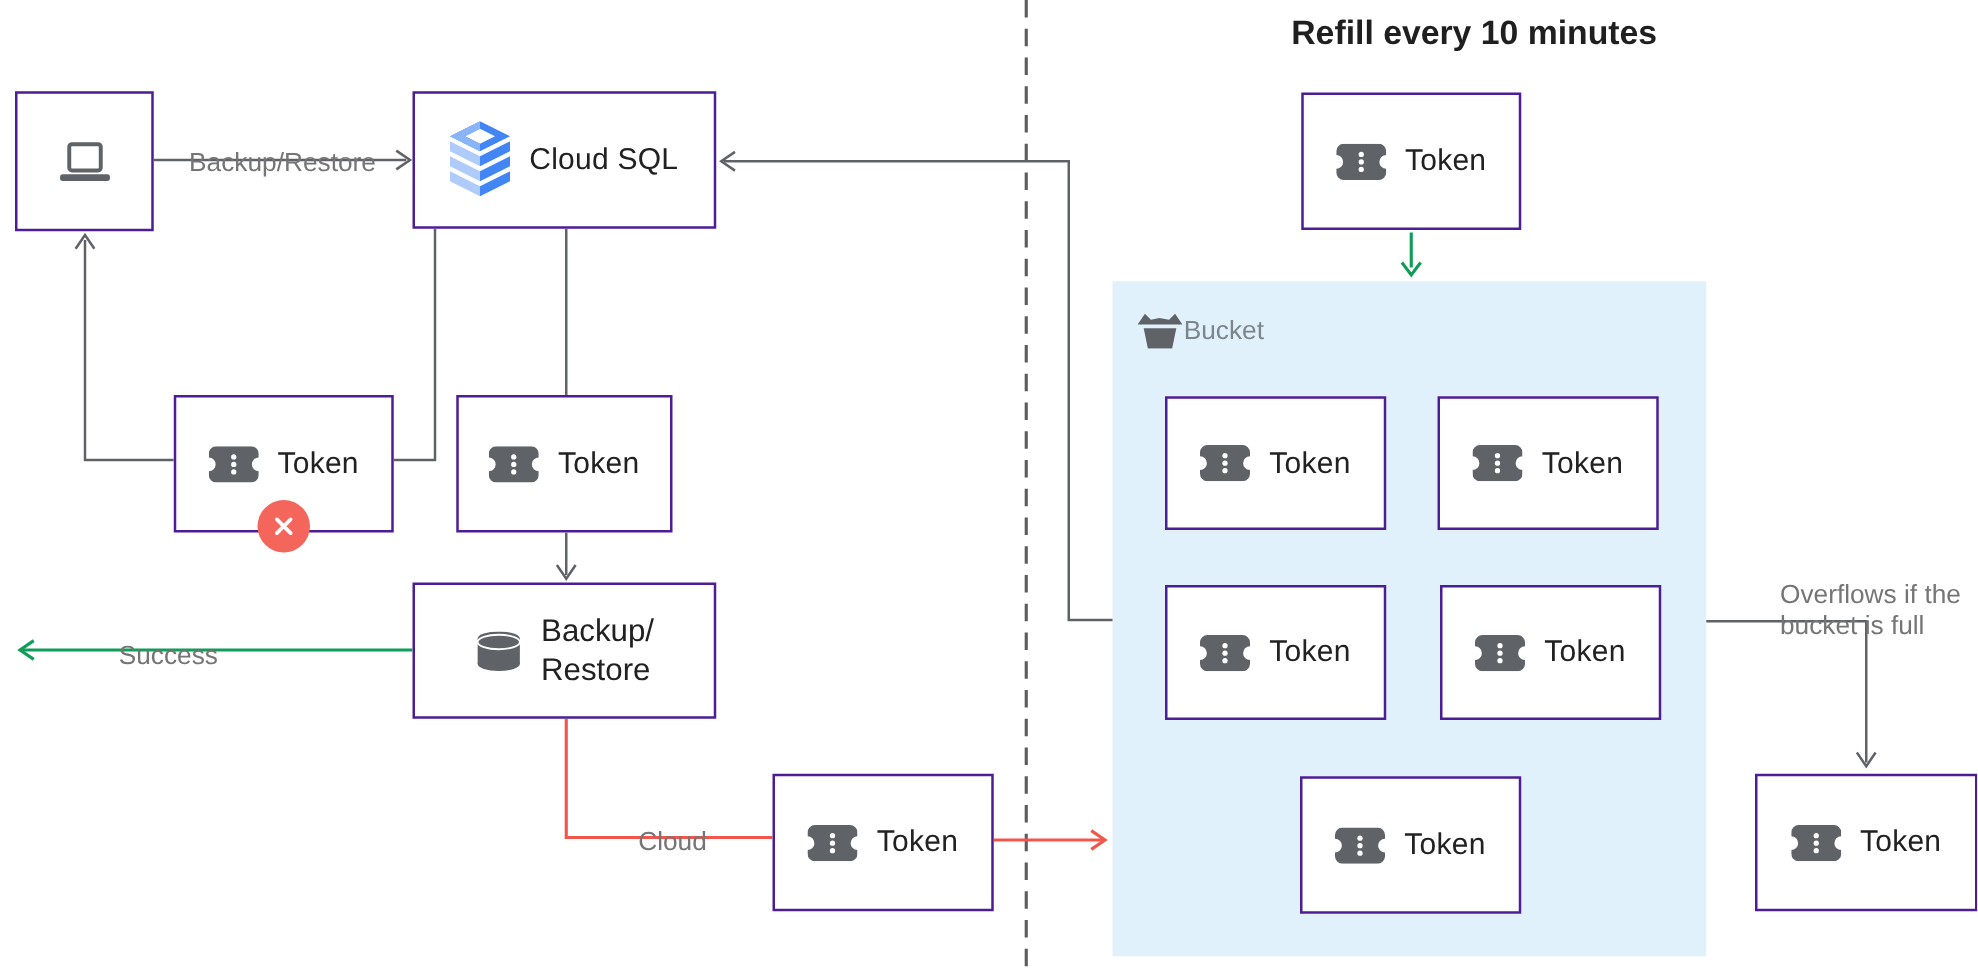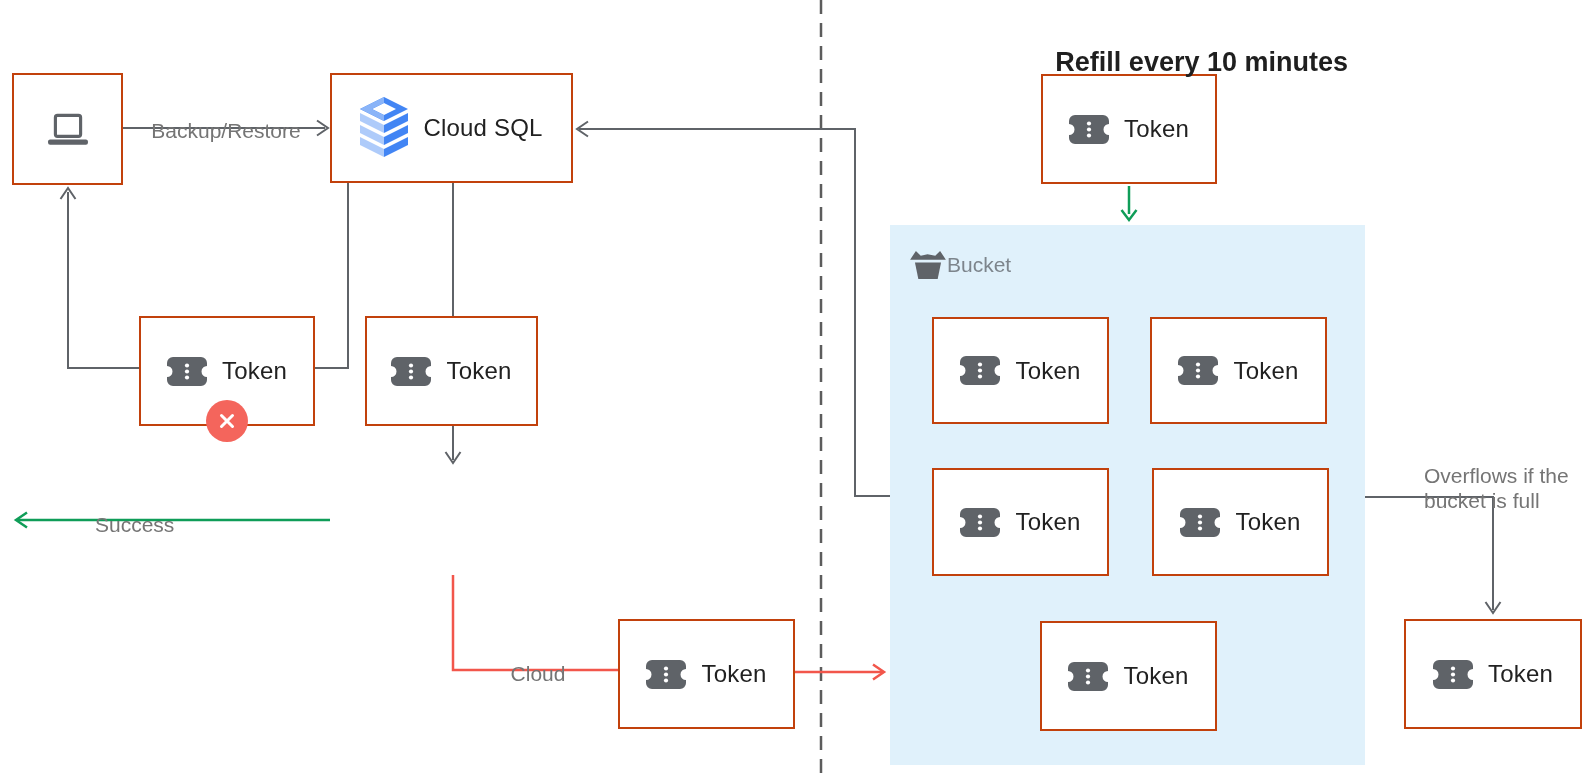--- a/index.html
+++ b/index.html
@@ -6,31 +6,31 @@
   .canvas{
     position:relative;width:1582px;height:774px;overflow:hidden;background:#ffffff;
     font-family:"Liberation Sans","DejaVu Sans",sans-serif;color:#212121;
   }
   .overlay{position:absolute;left:0;top:0;z-index:2;}
   .bucket-bg{
     position:absolute;left:890px;top:225px;width:475px;height:540px;
     background:#e0f1fb;z-index:1;
   }
   .box{
-    position:absolute;background:#ffffff;border:2px solid #c2410c;
+    position:absolute;background:#ffffff;border:2px solid #4c1d95;
     display:flex;align-items:center;justify-content:center;gap:15px;
     box-sizing:border-box;z-index:3;
   }
   .box .lbl{font-size:24px;color:#212121;letter-spacing:.2px;}
   .cloudsql-lbl{font-size:25px;}
   .br-text{font-size:25px;line-height:31px;text-align:left;}
   .edge-label{position:absolute;font-size:21px;color:#757575;z-index:4;margin-top:28px;}
   .title{
-    position:absolute;left:988px;top:11px;width:360px;text-align:right;
-    font-size:27px;font-weight:700;color:#1f1f1f;z-index:4;margin-top:36px;
+    position:absolute;left:1033px;top:11px;width:360px;text-align:left;
+    font-size:27px;font-weight:700;color:#1f1f1f;z-index:4;
   }
   .bucket-header{
     position:absolute;left:910px;top:250px;display:flex;align-items:center;gap:1px;
     z-index:3;
   }
   .bucket-header .lbl{font-size:21px;color:#7d858c;}
   .err-badge{
     position:absolute;left:206px;top:400px;width:42px;height:42px;border-radius:50%;
     background:#f4655c;display:flex;align-items:center;justify-content:center;z-index:5;
   }
@@ -148,20 +148,31 @@
 
   <div class="box" style="left:365px;top:316px;width:173px;height:110px;">
     <span class="iconbox">
       <svg width="40" height="29">
           <use href="#icon-token"></use>
         </svg>
     </span>
     <span class="lbl">Token</span>
   </div>
 
+  <div class="box" style="left:330px;top:466px;width:243px;height:109px;">
+    <span class="iconbox">
+      <svg width="38" height="32">
+          <use href="#icon-db"></use>
+        </svg>
+    </span>
+    <span class="br-text">
+      <div>Backup/</div>
+      <div>Restore</div>
+    </span>
+  </div>
 
   <div class="box" style="left:618px;top:619px;width:177px;height:110px;">
     <span class="iconbox">
       <svg width="40" height="29">
           <use href="#icon-token"></use>
         </svg>
     </span>
     <span class="lbl">Token</span>
   </div>
 

